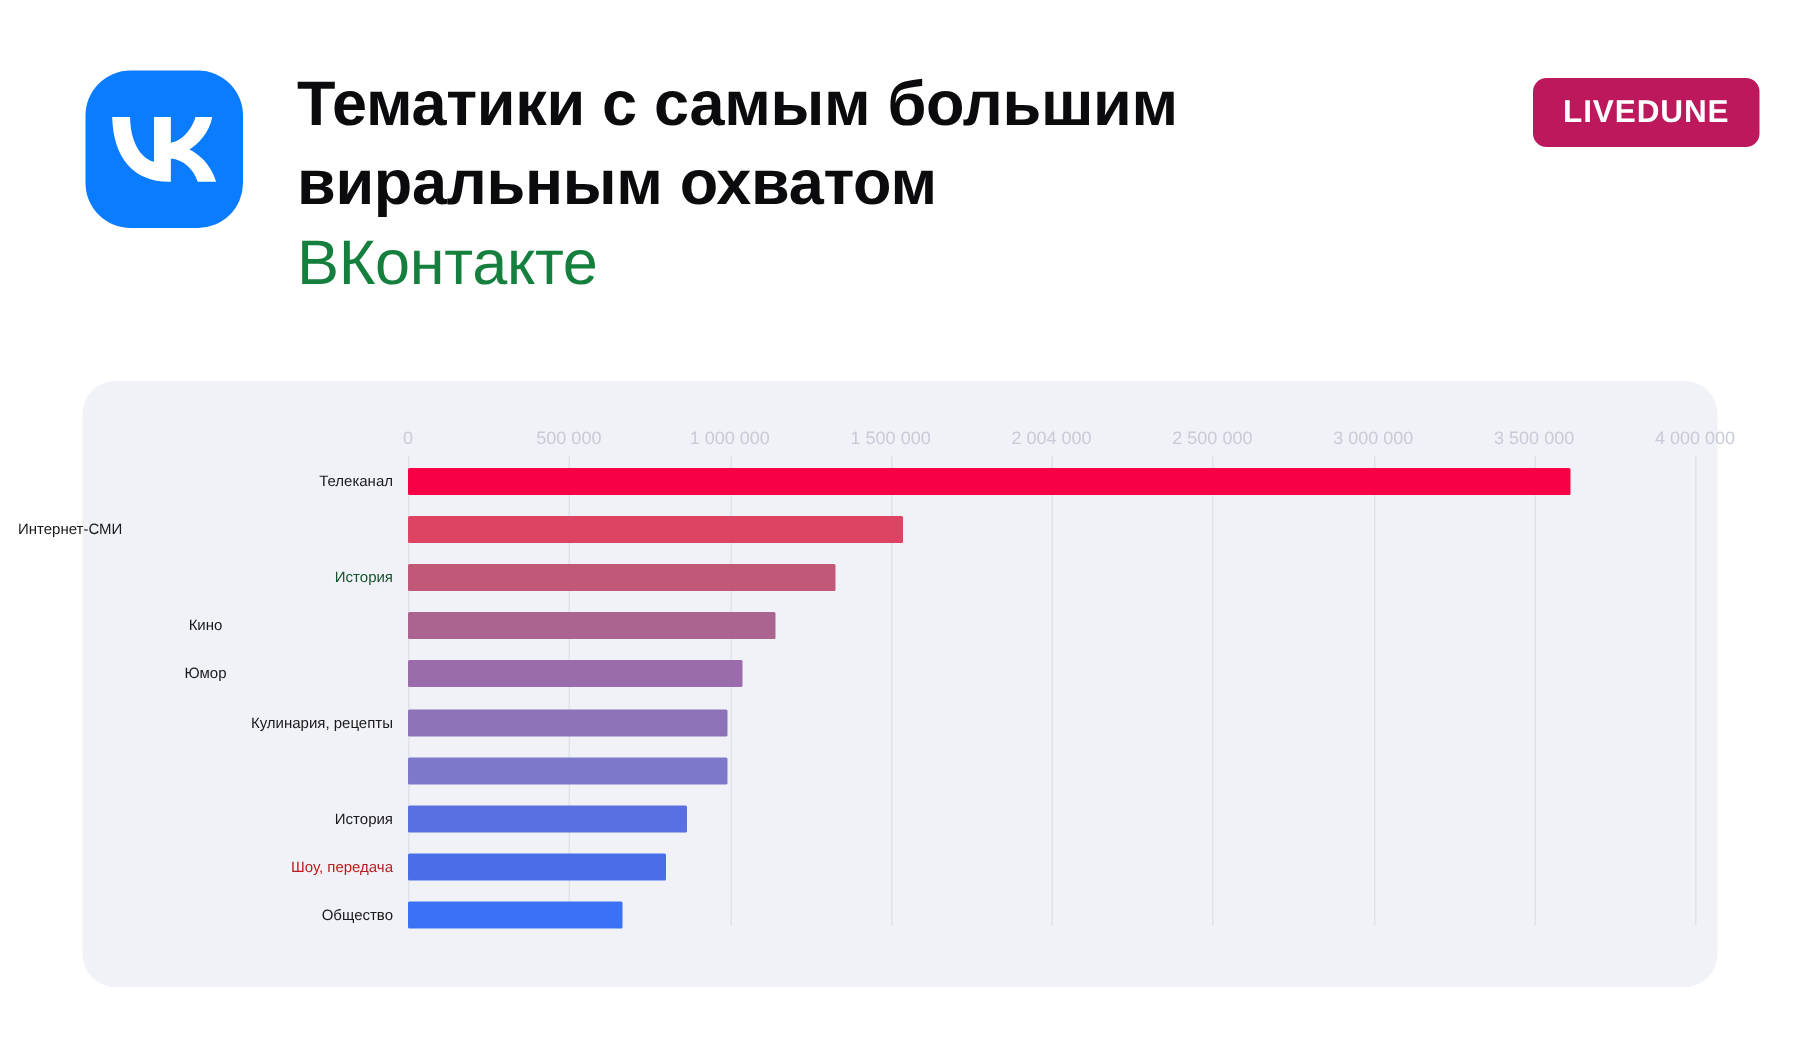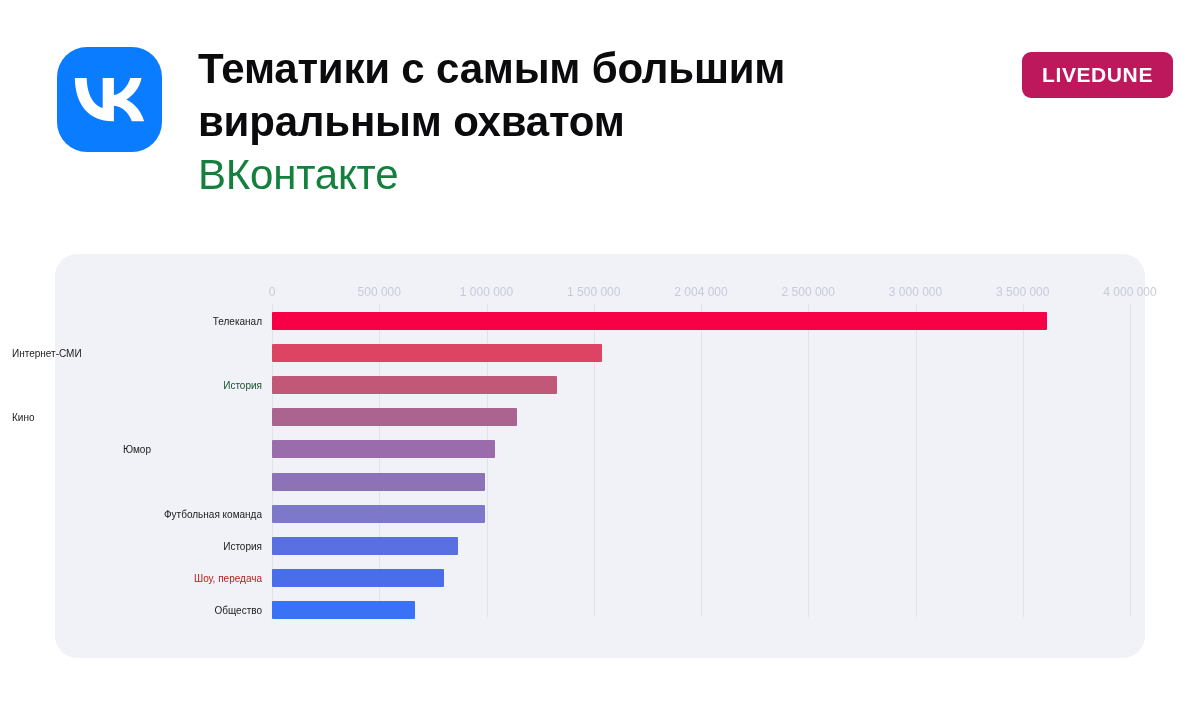--- a/index.html
+++ b/index.html
@@ -185,23 +185,23 @@
         <div class="gridline" style="left: 753.25px; background: rgb(223, 226, 234);"></div>
         <div class="gridline" style="left: 860.5px; background: rgb(223, 226, 234);"></div>
         <div class="gridline" style="left: 967.75px; background: rgb(223, 226, 234);"></div>
         <div class="gridline" style="left: 1075px; background: rgb(223, 226, 234);"></div>
       </div>
     <div class="bars-layer">
       <div class="cat-col" style="left: -43px;">
           <div class="cat-label" style="top: 59px; left: 0px; width: 250px; right: auto; color: rgb(26, 26, 28); text-align: right;">Телеканал</div>
           <div class="cat-label" style="top: 91.1px; left: 0px; width: 250px; right: auto; color: rgb(26, 26, 28); text-align: left;">Интернет-СМИ</div>
           <div class="cat-label" style="top: 123.2px; left: 0px; width: 250px; right: auto; color: #14532d; text-align: right;">История</div>
-          <div class="cat-label" style="top: 155.3px; left: 0px; width: 250px; right: auto; color: rgb(26, 26, 28); text-align: left;">Кино</div>
+          <div class="cat-label" style="top: 155.3px; left: 0px; width: 250px; right: auto; color: rgb(26, 26, 28); text-align: center;">Кино</div>
           <div class="cat-label" style="top: 187.4px; left: 0px; width: 250px; right: auto; color: rgb(26, 26, 28); text-align: center;">Юмор</div>
-          <div class="cat-label" style="top: 251.6px; left: 0px; width: 250px; right: auto; color: rgb(26, 26, 28); text-align: right;">Футбольная команда</div>
+          <div class="cat-label" style="top: 219.5px; left: 0px; width: 250px; right: auto; color: rgb(26, 26, 28); text-align: right;">Кулинария, рецепты</div>
           <div class="cat-label" style="top: 283.7px; left: 0px; width: 250px; right: auto; color: rgb(26, 26, 28); text-align: right;">История</div>
           <div class="cat-label" style="top: 315.8px; left: 0px; width: 250px; right: auto; color: #b91c1c; text-align: right;">Шоу, передача</div>
           <div class="cat-label" style="top: 347.9px; left: 0px; width: 250px; right: auto; color: rgb(26, 26, 28); text-align: right;">Общество</div>
         </div>
     <div class="bar" title="Телеканал: 0" style="left: 217px; top: 58px; width: 775.418px; height: 18px; background: rgb(248, 0, 69);"></div>
         <div class="bar" title="Интернет-СМИ: 0" style="left: 217px; top: 90.1px; width: 330.33px; height: 18px; background: rgb(221, 68, 100);"></div>
         <div class="bar" title="История: 0" style="left: 217px; top: 122.2px; width: 285.285px; height: 18px; background: rgb(194, 88, 120);"></div>
         <div class="bar" title="Кино: 0" style="left: 217px; top: 154.3px; width: 244.53px; height: 18px; background: rgb(171, 99, 144);"></div>
         <div class="bar" title="Юмор: 0" style="left: 217px; top: 186.4px; width: 223.08px; height: 18px; background: rgb(155, 108, 171);"></div>
         <div class="bar" title="Кулинария, рецепты: 0" style="left: 217px; top: 218.5px; width: 213.428px; height: 18px; background: rgb(142, 114, 184);"></div>

